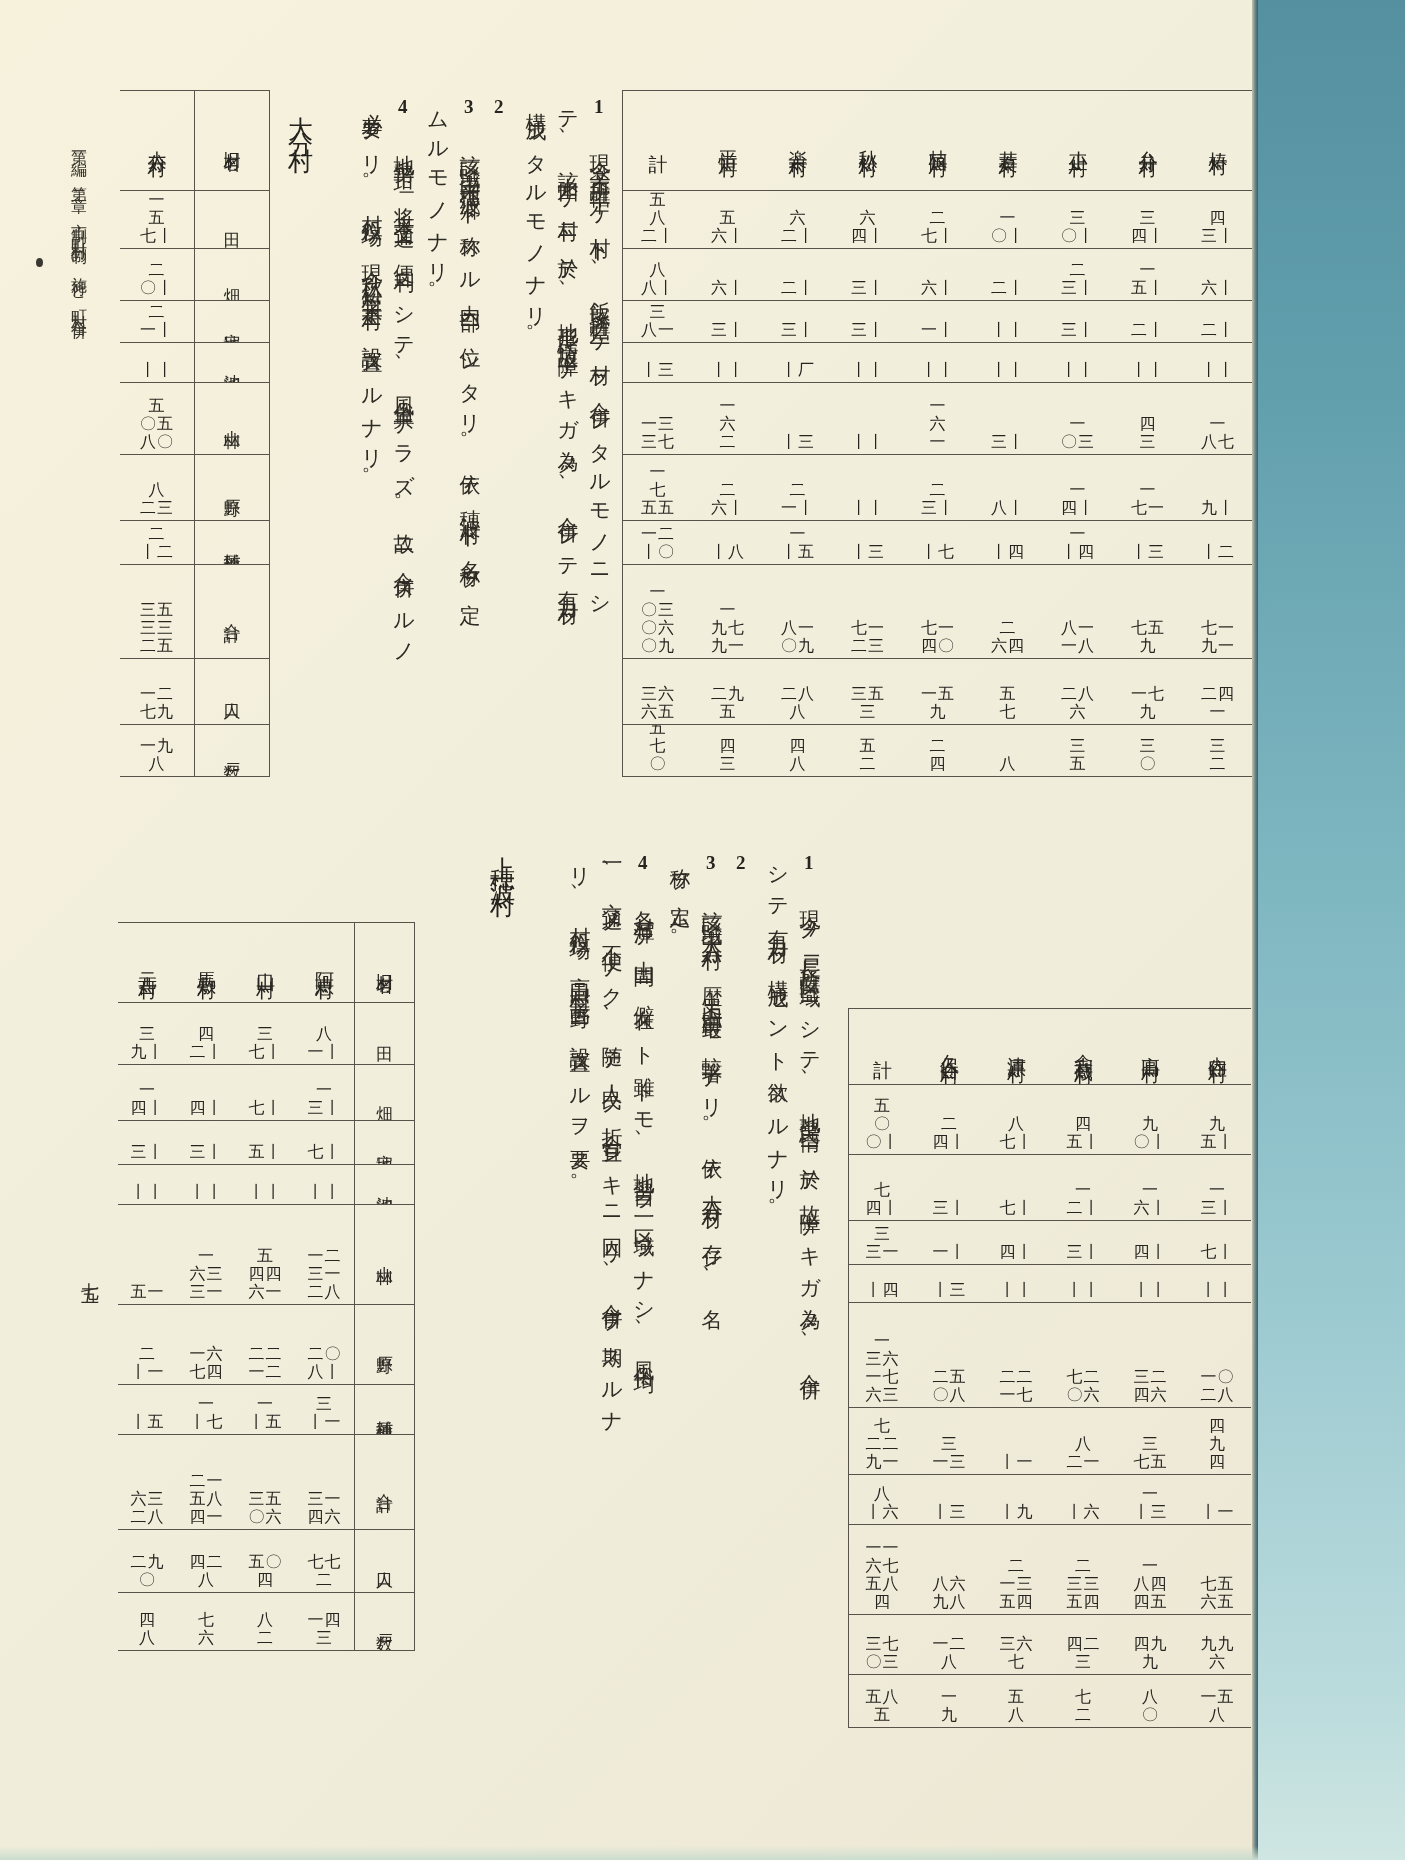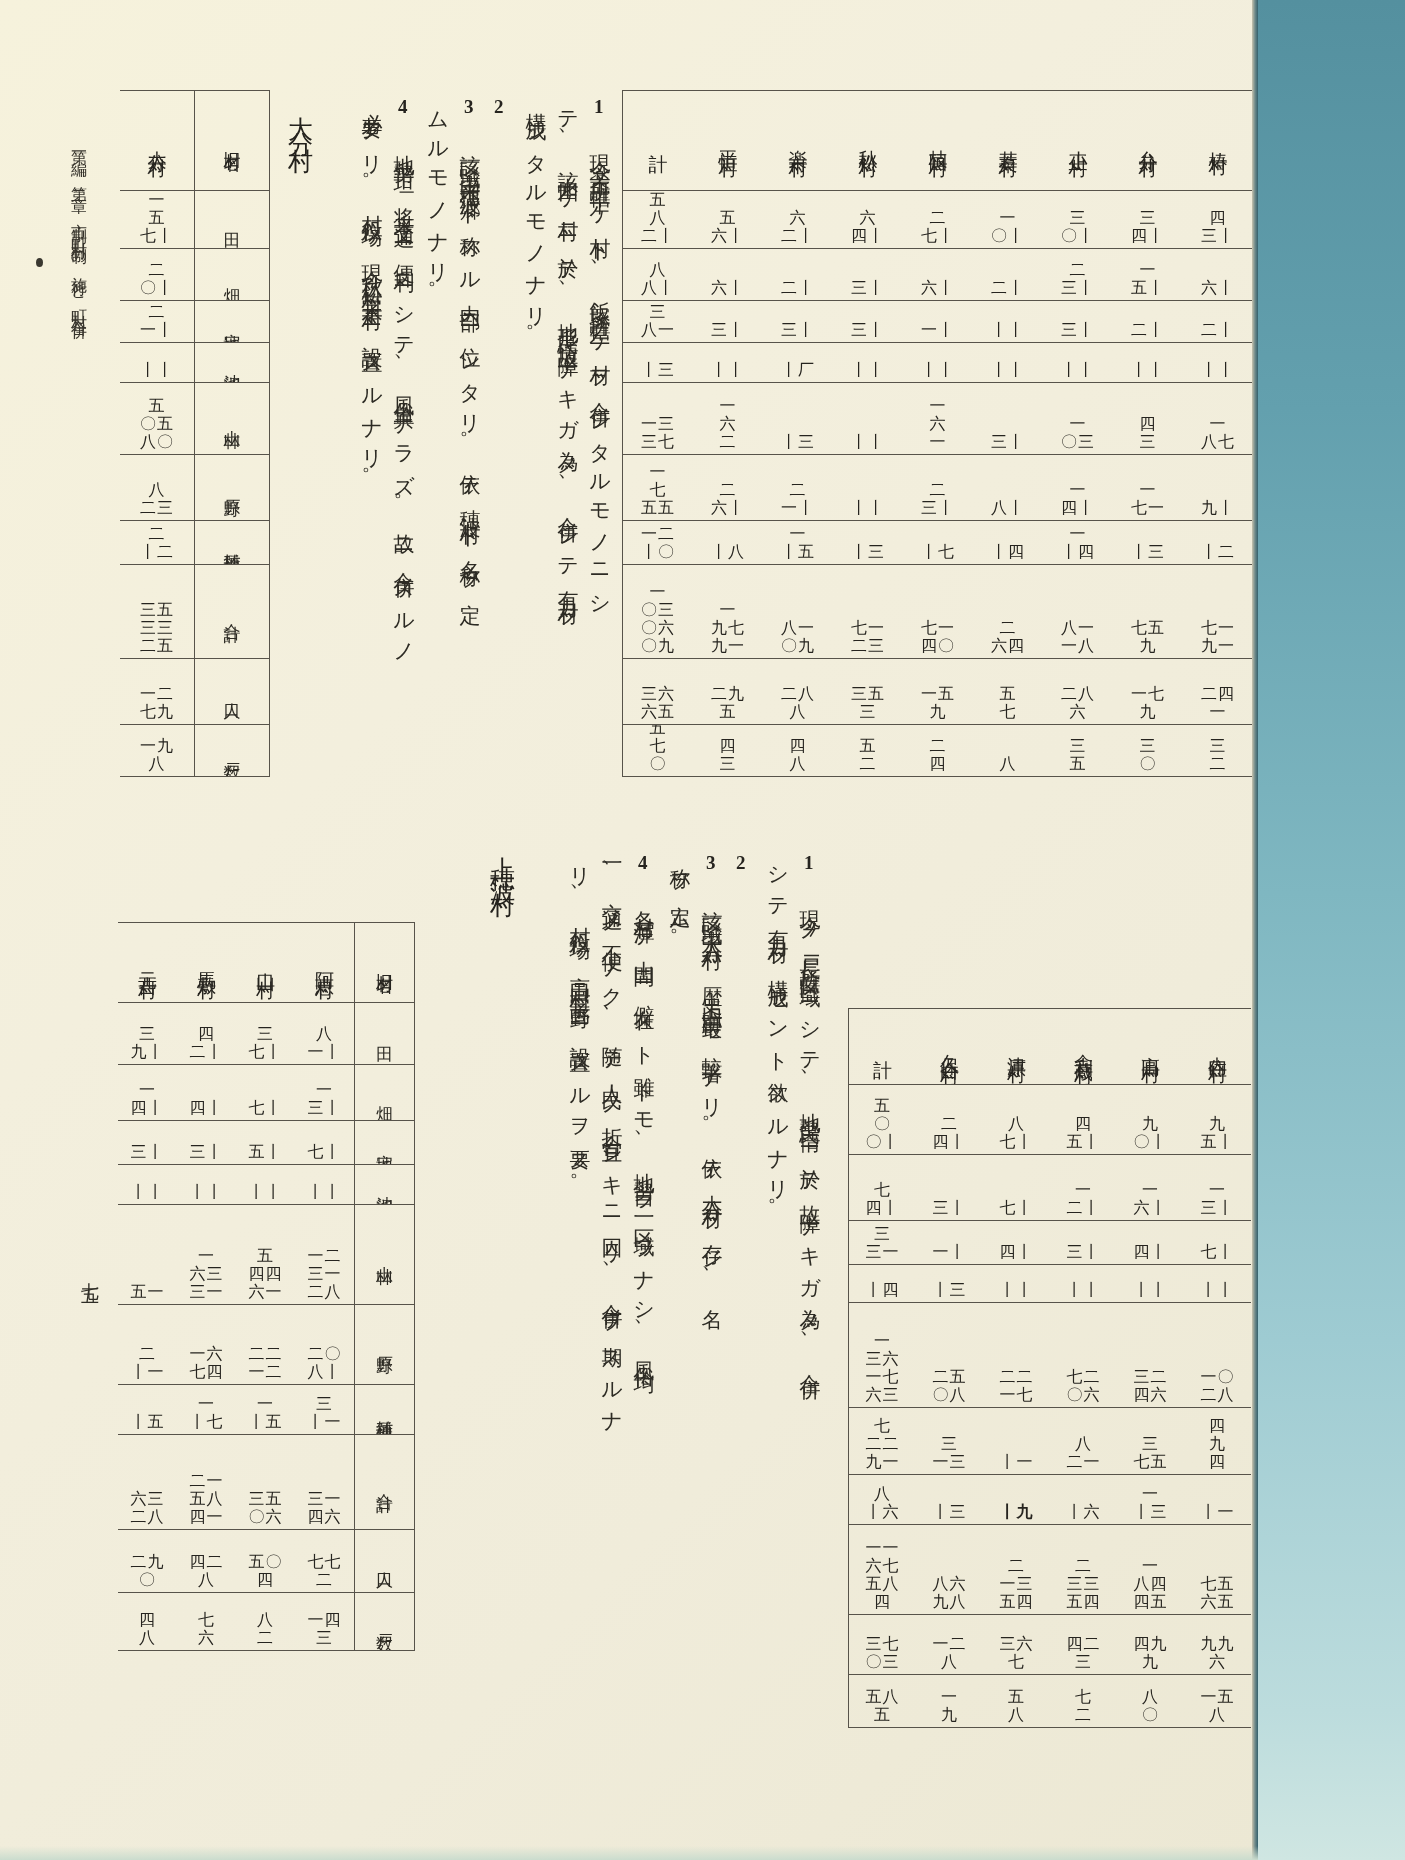--- a/index.html
+++ b/index.html
@@ -675,21 +675,21 @@
         <div class="cell datacell" style="height: 38px;">
           <div class="pair">丨丨</div>
         </div>
         <div class="cell datacell" style="height: 105px;">
           <div class="pair">二二</div>
           <div class="pair">一七</div>
         </div>
         <div class="cell datacell" style="height: 67px;">
           <div class="pair">丨一</div>
         </div>
-        <div class="cell datacell" style="height: 50px; font-weight: bold;">
+        <div class="cell datacell" style="height: 50px;">
           <div class="pair">丨九</div>
         </div>
         <div class="cell datacell" style="height: 90px;">
           <div class="pair">二</div>
           <div class="pair">一三</div>
           <div class="pair">五四</div>
         </div>
         <div class="cell datacell" style="height: 60px;">
           <div class="pair">三六</div>
           <div class="pair">七</div>

